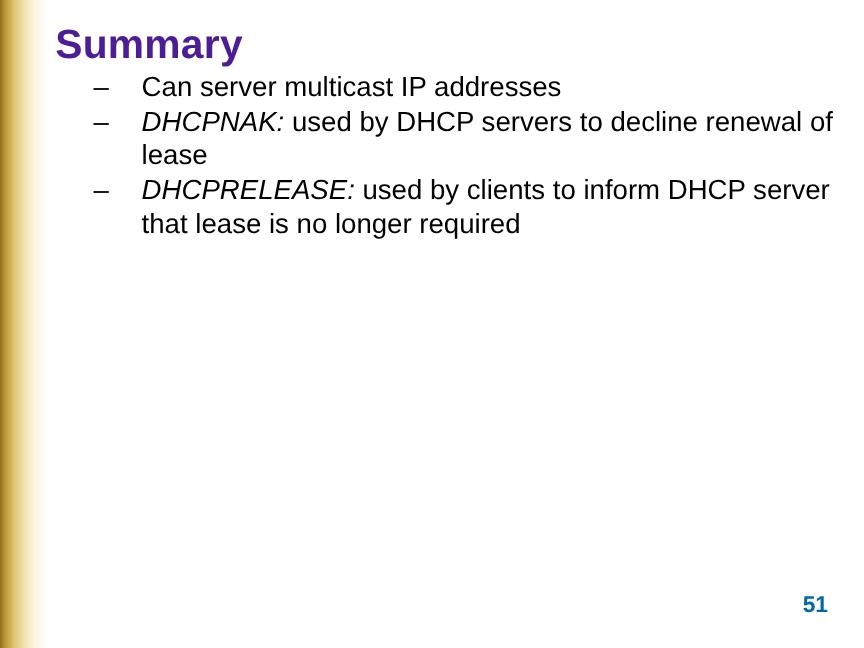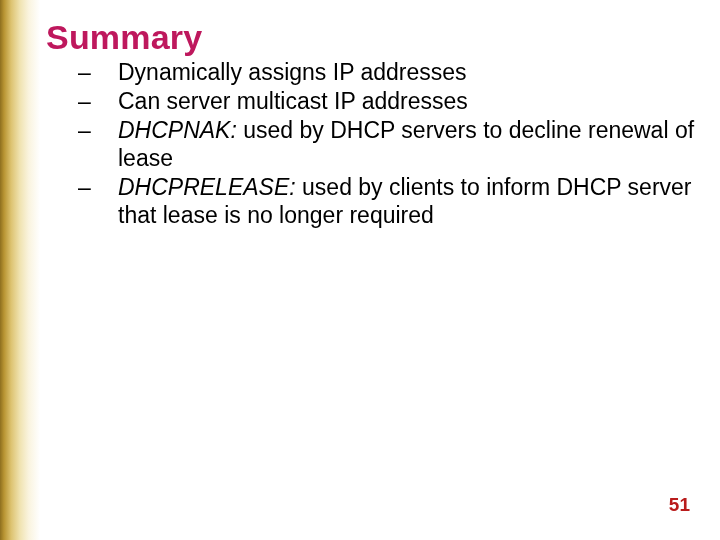--- a/index.html
+++ b/index.html
@@ -28,21 +28,21 @@
     position: absolute;
     left: 40px;
     top: 0;
     width: 680px;
     height: 540px;
     padding: 18px 22px 0 6px;
   }
   .title {
     font-size: 34px;
     font-weight: bold;
-    color: #be185d;
+    color: #4c1d95;
     letter-spacing: 0.2px;
   }
   .body {
     color: #000;
     font-size: 24px;
     line-height: 1.22;
   }
   .l1 {
     padding-left: 26px;
     text-indent: 0;
@@ -66,36 +66,33 @@
     display: inline-block;
     width: 20px;
   }
   .italic { font-style: italic; }
   .pagenum {
     position: absolute;
     right: 30px;
     bottom: 24px;
     font-size: 19px;
     font-weight: bold;
-    color: #b91c1c;
+    color: #0369a1;
   }
 </style>
 </head>
 <body>
 
 <div class="slide">
   <div class="accent"></div>
   <div class="content">
     <div class="title">Summary</div>
 
     <div class="body">
 
-      <div class="l2">
-        <span class="dash">–</span><span>Dynamically assigns IP addresses</span>
-      </div>
       <div class="l2">
         <span class="dash">–</span><span>Can server multicast IP addresses</span>
       </div>
 
       <div class="l2">
         <span class="dash">–</span><span class="italic">DHCPNAK:</span><span> used by DHCP servers to decline renewal of lease</span>
       </div>
       <div class="l2">
         <span class="dash">–</span><span class="italic">DHCPRELEASE:</span><span> used by clients to inform DHCP server that lease is no longer required</span>
       </div>

